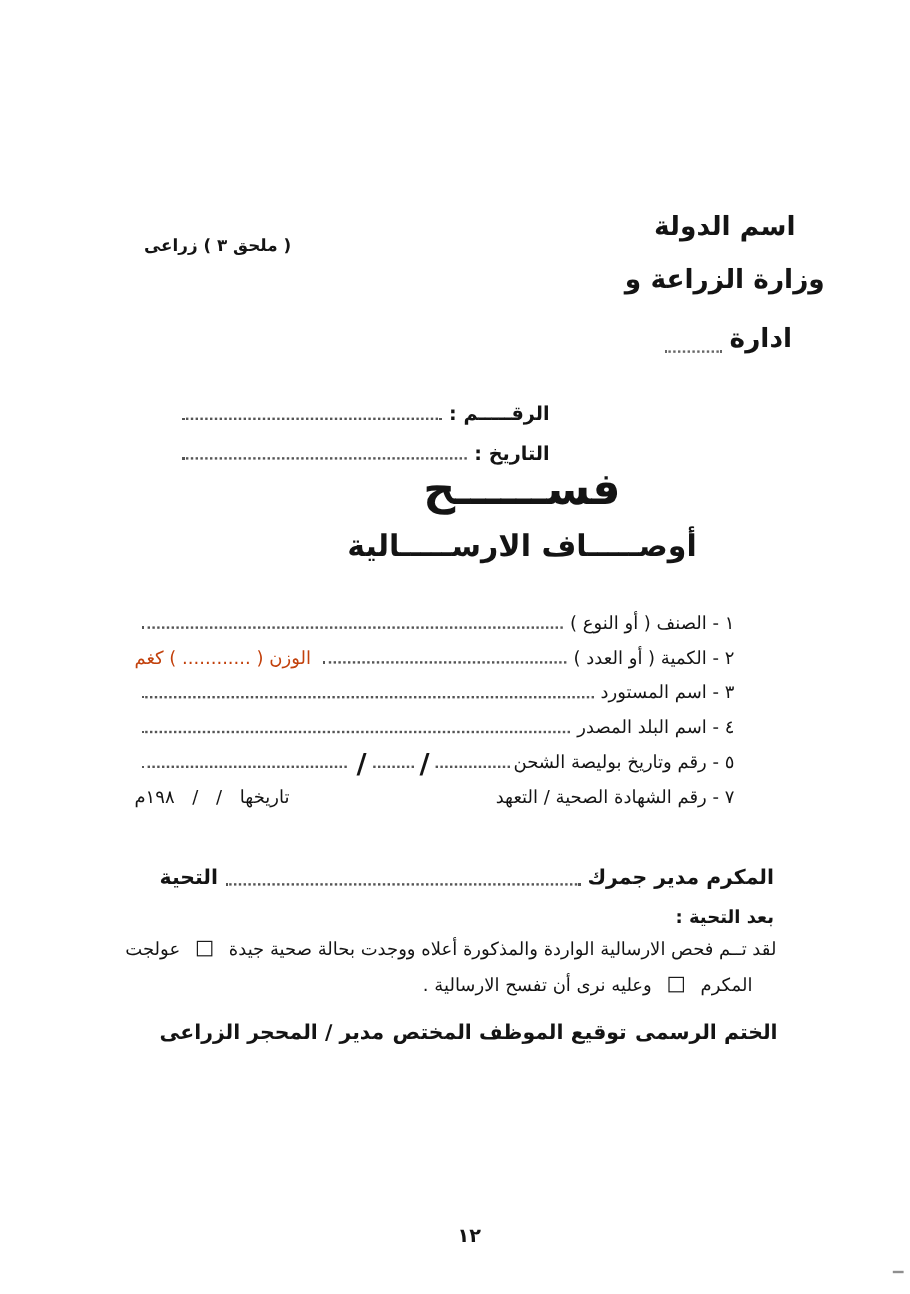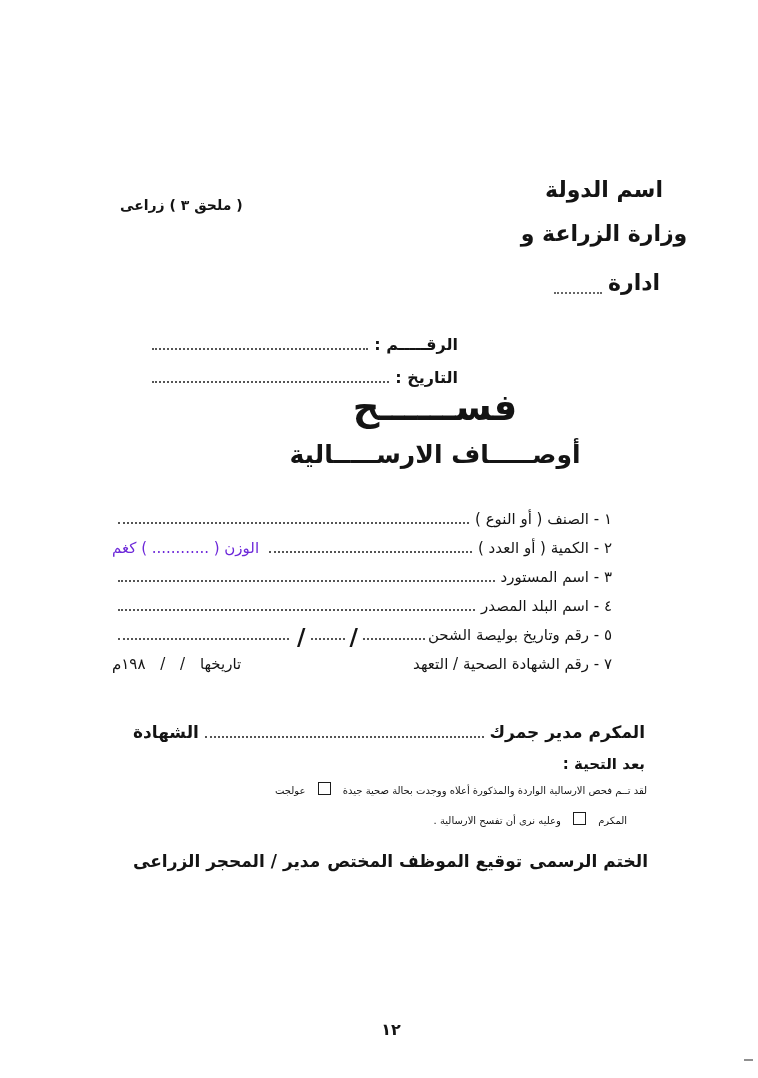--- a/index.html
+++ b/index.html
@@ -68,21 +68,21 @@
   .list-block {
     position: absolute;
     top: 499px; left: 112px; width: 500px;
   }
   .list-row {
     display: flex; align-items: flex-end;
     height: 29px;
     font-size: 15px;
   }
   .list-label { white-space: nowrap; line-height: 1.15; text-align: right; }
-  .weight-note { white-space: nowrap; line-height: 1.15; margin-right: 4px; color: #6d28d9; }
+  .weight-note { white-space: nowrap; line-height: 1.15; margin-right: 4px; color: #c2410c; }
   .slash {
     font-size: 23px; line-height: 20px; font-weight: bold;
     margin: 0 2px; align-self: flex-end; position: relative; top: 3px;
   }
   .dot-seg { border-bottom: 2px dotted #555; margin: 0 3px 4px 3px; }
   .seg-a { flex: 0 0 62px; }
   .seg-b { flex: 0 0 34px; }
   .date-note { white-space: nowrap; line-height: 1.15; word-spacing: 10px; }
   .spacer { flex: 1 1 auto; }
   
@@ -95,21 +95,21 @@
     font-size: 17px; font-weight: bold;
   }
   .addressee-row .name { white-space: nowrap; line-height: 1.1; }
   .greeting {
     margin-top: 13px; text-align: right;
     font-size: 15px; font-weight: bold;
   }
   .paragraph {
     position: absolute;
     top: 776px; left: 113px; width: 534px;
-    font-size: 10px; line-height: 30px;
+    font-size: 15px; line-height: 30px;
     text-align: right;
   }
   .para-line1 { white-space: nowrap; }
   .para-line2 { padding-right: 20px; white-space: nowrap; }
   .checkbox {
     display: inline-block;
     width: 11px; height: 11px;
     border: 1.6px solid #1c1c1c;
     margin: 0 9px; vertical-align: -1px;
     background: #fff;
@@ -205,21 +205,21 @@
       <span class="spacer"></span>
       <span class="date-note">تاريخها  /  /  ١٩٨م</span>
     </div>
 
   </div>
 
   <div class="letter-block">
     <div class="addressee-row">
       <span class="name">المكرم مدير جمرك</span>
       <span class="dotfill"></span>
-      <span class="name">الشهادة</span>
+      <span class="name">التحية</span>
     </div>
     <div class="greeting">بعد التحية :</div>
   </div>
 
   <div class="paragraph">
     <div class="para-line1">
       <span>لقد تــم فحص الارسالية الواردة والمذكورة أعلاه ووجدت بحالة صحية جيدة</span>
       <span class="checkbox"></span>
       <span>عولجت</span>
     </div>

